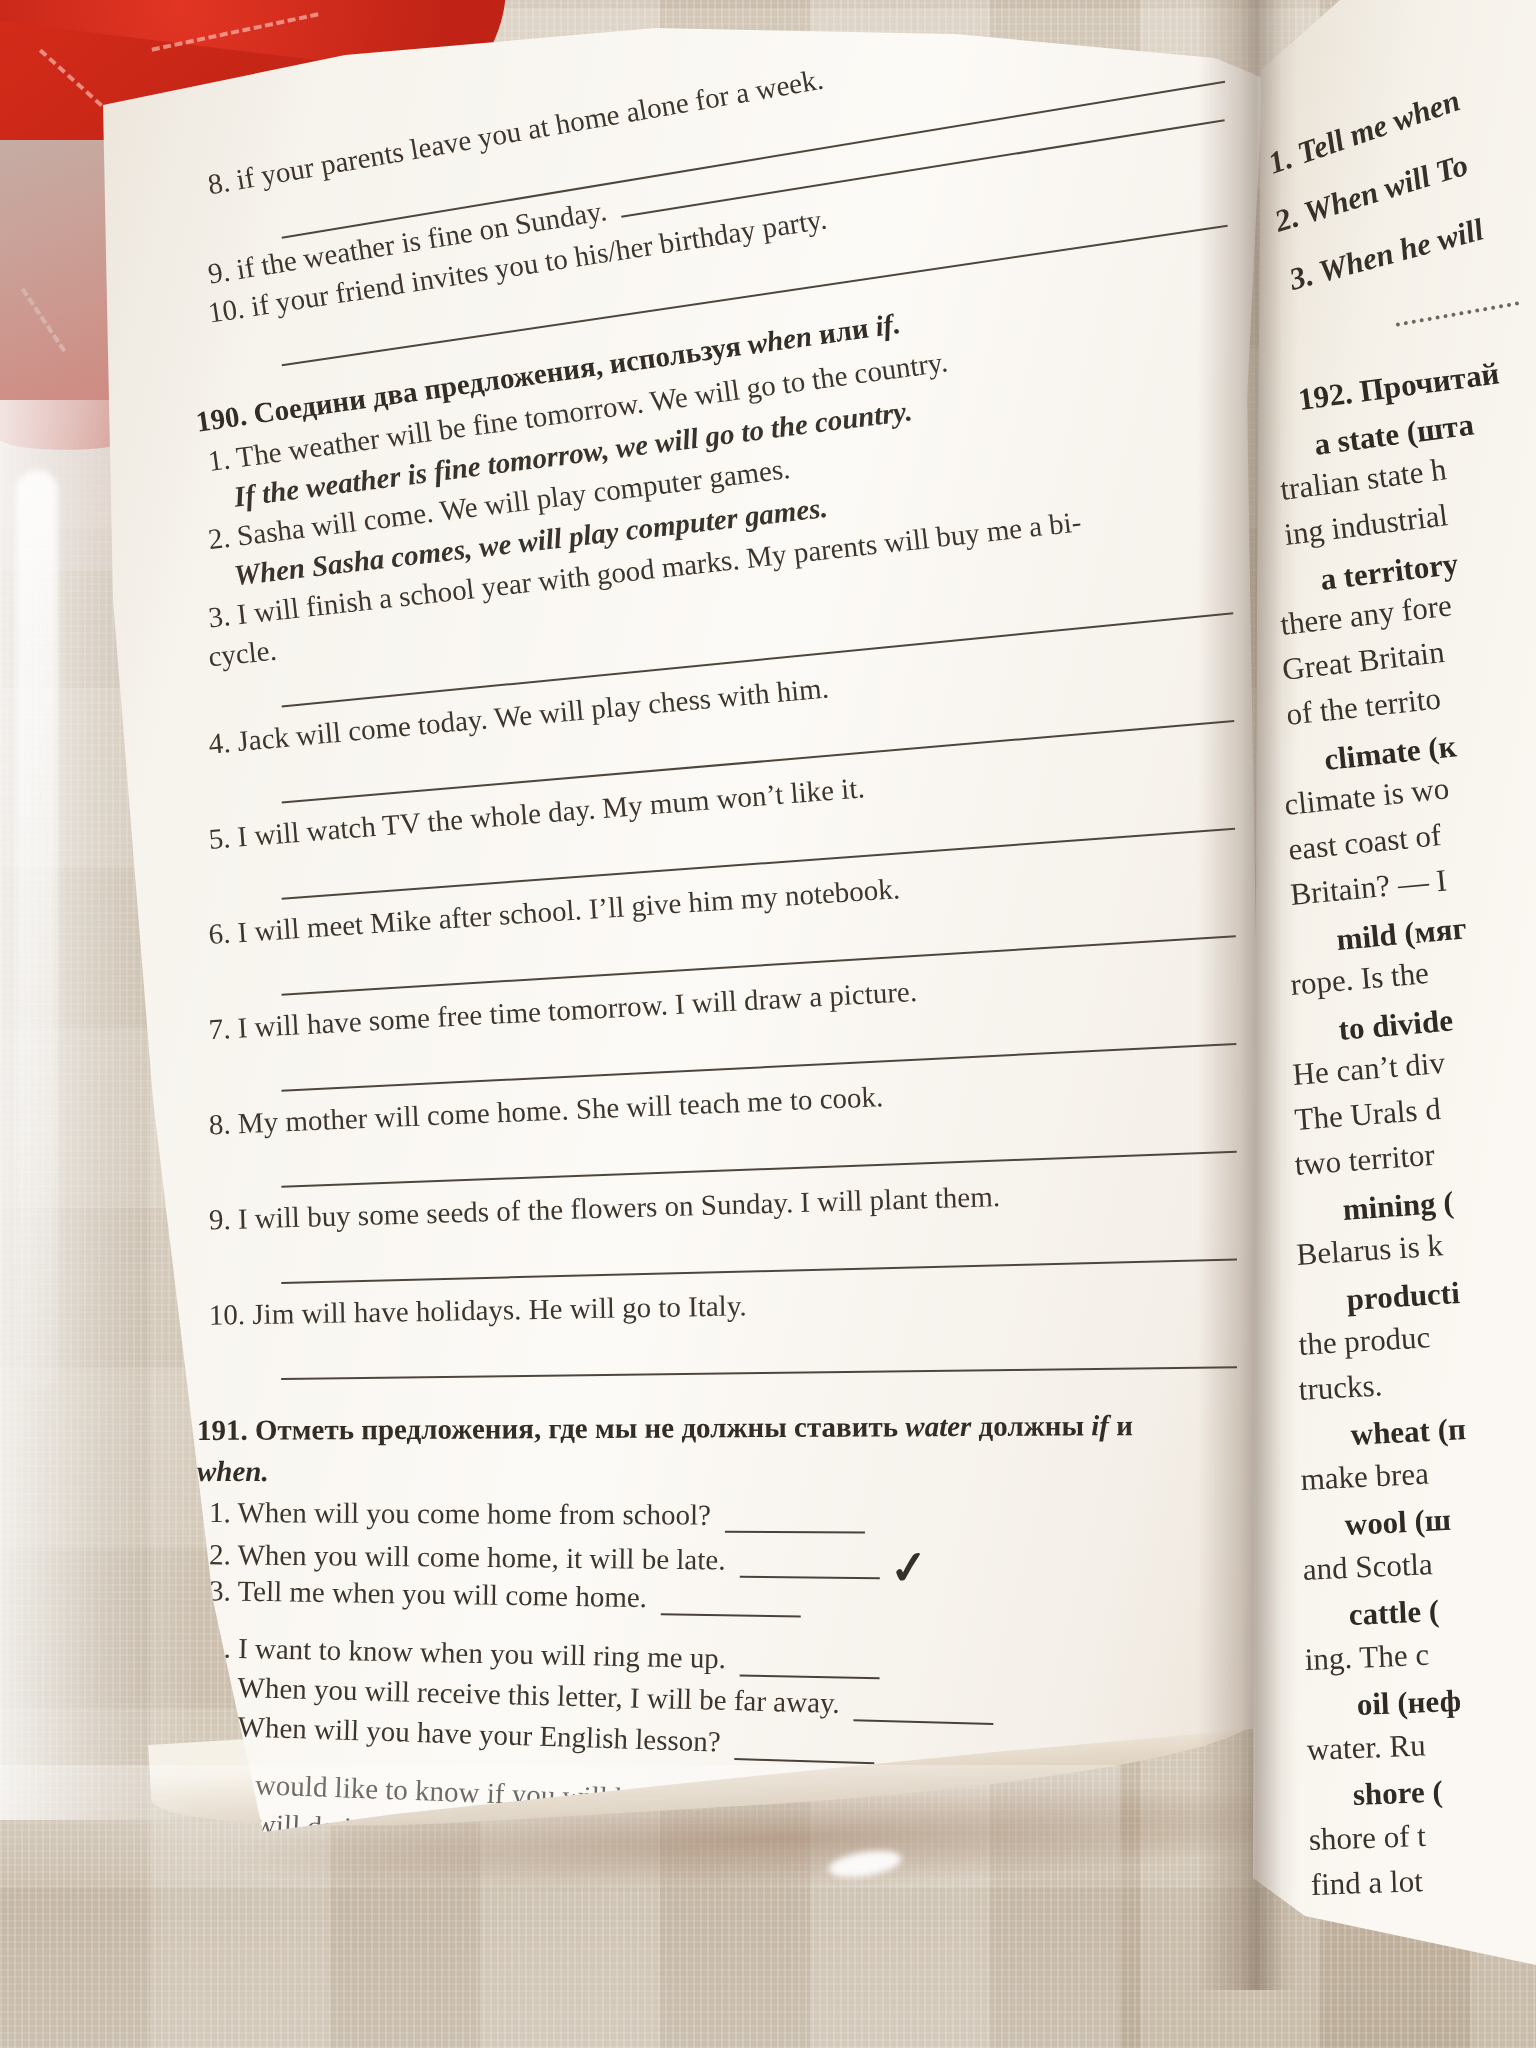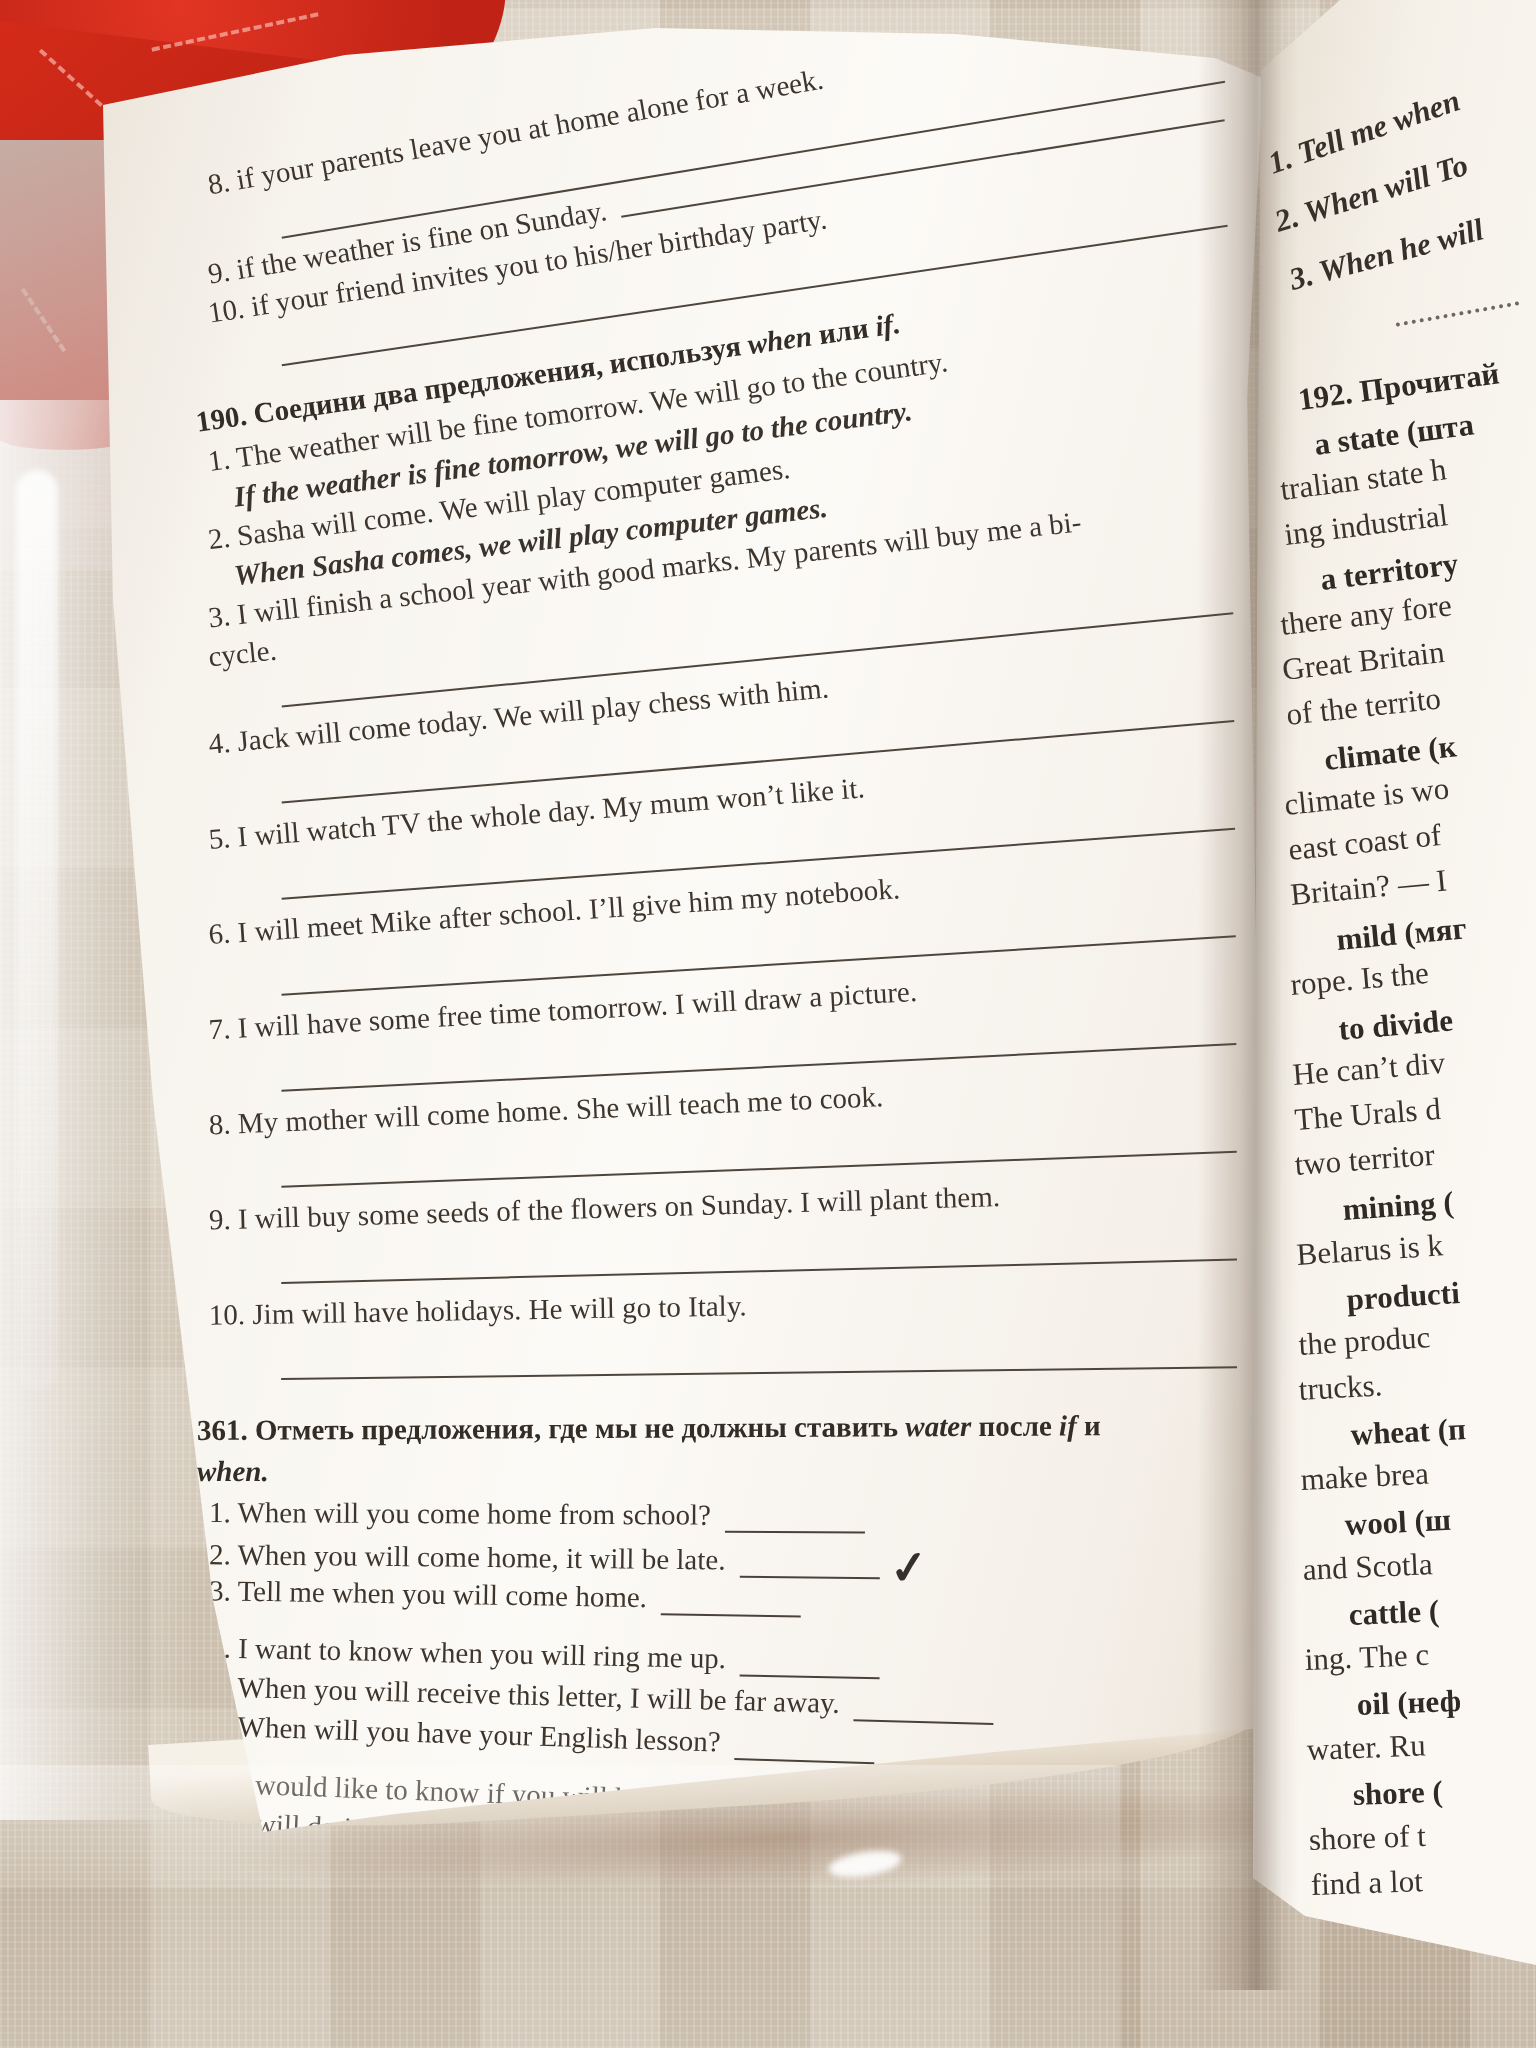--- a/index.html
+++ b/index.html
@@ -137,21 +137,21 @@
         </div>
       <div class="row t" style="--r:-1.7deg;margin-top:6px"><span>9. I will buy some seeds of the flowers on Sunday. I will plant them.</span></div>
       <div class="row blank" style="--r:-1.4deg;margin-top:8px">
           <div class="bl"></div>
         </div>
       <div class="row t" style="--r:-1.0deg;margin-top:6px"><span>10. Jim will have holidays. He will go to Italy.</span></div>
       <div class="row blank" style="--r:-0.7deg;margin-top:8px">
           <div class="bl"></div>
         </div>
 
-      <div class="row h" style="--r:-0.3deg;margin-top:26px"><span>361.</span><span> Отметь предложения, где мы не должны ставить </span><span class="i">water</span><span> после </span><span class="i">if</span><span> и</span></div>
+      <div class="row h" style="--r:-0.3deg;margin-top:26px"><span>191.</span><span> Отметь предложения, где мы не должны ставить </span><span class="i">water</span><span> должны </span><span class="i">if</span><span> и</span></div>
       <div class="row h i" style="--r:-0.1deg"><span>when.</span></div>
       <div class="row t" style="--r:0.3deg"><span>1. When will you come home from school?</span><span class="sb"></span></div>
       <div class="row t" style="--r:0.6deg"><span>2. When you will come home, it will be late.</span><span class="sb"></span><span class="check">✓</span></div>
       <div class="row t" style="--r:0.9deg"><span>3. Tell me when you will come home.</span><span class="sb"></span></div>
       <div class="row t" style="--r:1.2deg;margin-top:18px"><span>1. I want to know when you will ring me up.</span><span class="sb"></span></div>
       <div class="row t" style="--r:1.5deg"><span>2. When you will receive this letter, I will be far away.</span><span class="sb"></span></div>
       <div class="row t" style="--r:1.8deg"><span>3. When will you have your English lesson?</span><span class="sb"></span></div>
       <div class="row t" style="--r:2.1deg;margin-top:18px"><span>1. I would like to know if you will have enough time.</span><span class="sb"></span></div>
       <div class="row t" style="--r:2.4deg"><span>2. I will do it if I will have time.</span><span class="sb"></span></div>
       <div class="row t" style="--r:2.8deg"><span>3. My friend asks me if I will go to the seaside next summer.</span><span class="sb"></span></div>

